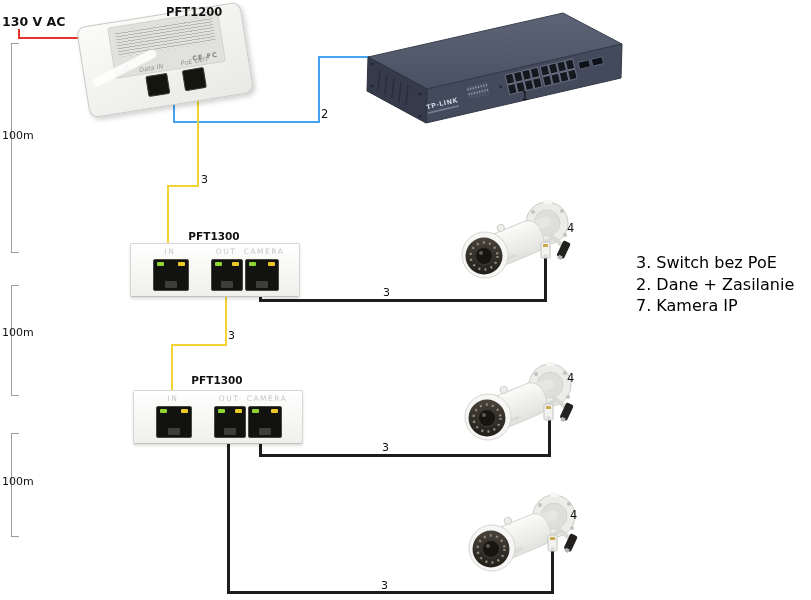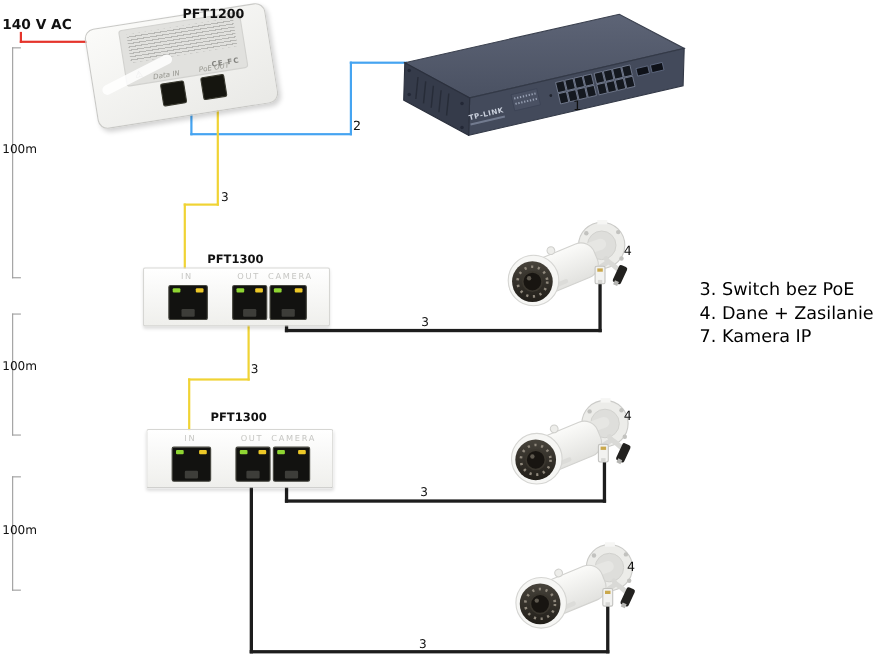--- a/index.html
+++ b/index.html
@@ -239,37 +239,37 @@
   <svg class="cam-svg" style="left:448px;top:195px" width="160" height="100">
       <use href="#cam"></use>
     </svg>
   <svg class="cam-svg" style="left:451px;top:357px" width="160" height="100">
       <use href="#cam"></use>
     </svg>
   <svg class="cam-svg" style="left:455px;top:488px" width="160" height="100">
       <use href="#cam"></use>
     </svg>
 
-  <div class="lbl" style="left:2px;top:14px;font-size:12.5px;font-weight:600">140 V AC</div>
+  <div class="lbl" style="left:2px;top:14px;font-size:12.5px;font-weight:600">130 V AC</div>
   <div class="lbl" style="left:2px;top:129px;font-size:11px">100m</div>
   <div class="lbl" style="left:2px;top:326px;font-size:11px">100m</div>
   <div class="lbl" style="left:2px;top:475px;font-size:11px">100m</div>
   <div class="lbl" style="left:166px;top:5px;font-size:11.5px;font-weight:700">PFT1200</div>
   <div class="lbl" style="left:130px;top:230px;width:168px;text-align:center;font-size:10.5px;font-weight:600">PFT1300</div>
   <div class="lbl" style="left:133px;top:374px;width:168px;text-align:center;font-size:10.5px;font-weight:600">PFT1300</div>
   <div class="lbl" style="left:521px;top:89px;font-size:12px">1</div>
   <div class="lbl" style="left:321px;top:107px;font-size:11.5px">2</div>
   <div class="lbl" style="left:201px;top:173px;font-size:11px">3</div>
   <div class="lbl" style="left:228px;top:329px;font-size:11px">3</div>
   <div class="lbl" style="left:383px;top:286px;font-size:11px">3</div>
   <div class="lbl" style="left:382px;top:441px;font-size:11px">3</div>
   <div class="lbl" style="left:381px;top:579px;font-size:11px">3</div>
   <div class="lbl" style="left:567px;top:221px;font-size:11.5px">4</div>
   <div class="lbl" style="left:567px;top:371px;font-size:11.5px">4</div>
   <div class="lbl" style="left:570px;top:508px;font-size:11.5px">4</div>
 
   <div class="legend">
     <div>3. Switch bez PoE</div>
-    <div>4. Dane + Zasilanie</div>
+    <div>2. Dane + Zasilanie</div>
     <div>7. Kamera IP</div>
   </div>
 
 </div>
 
 </body></html>

